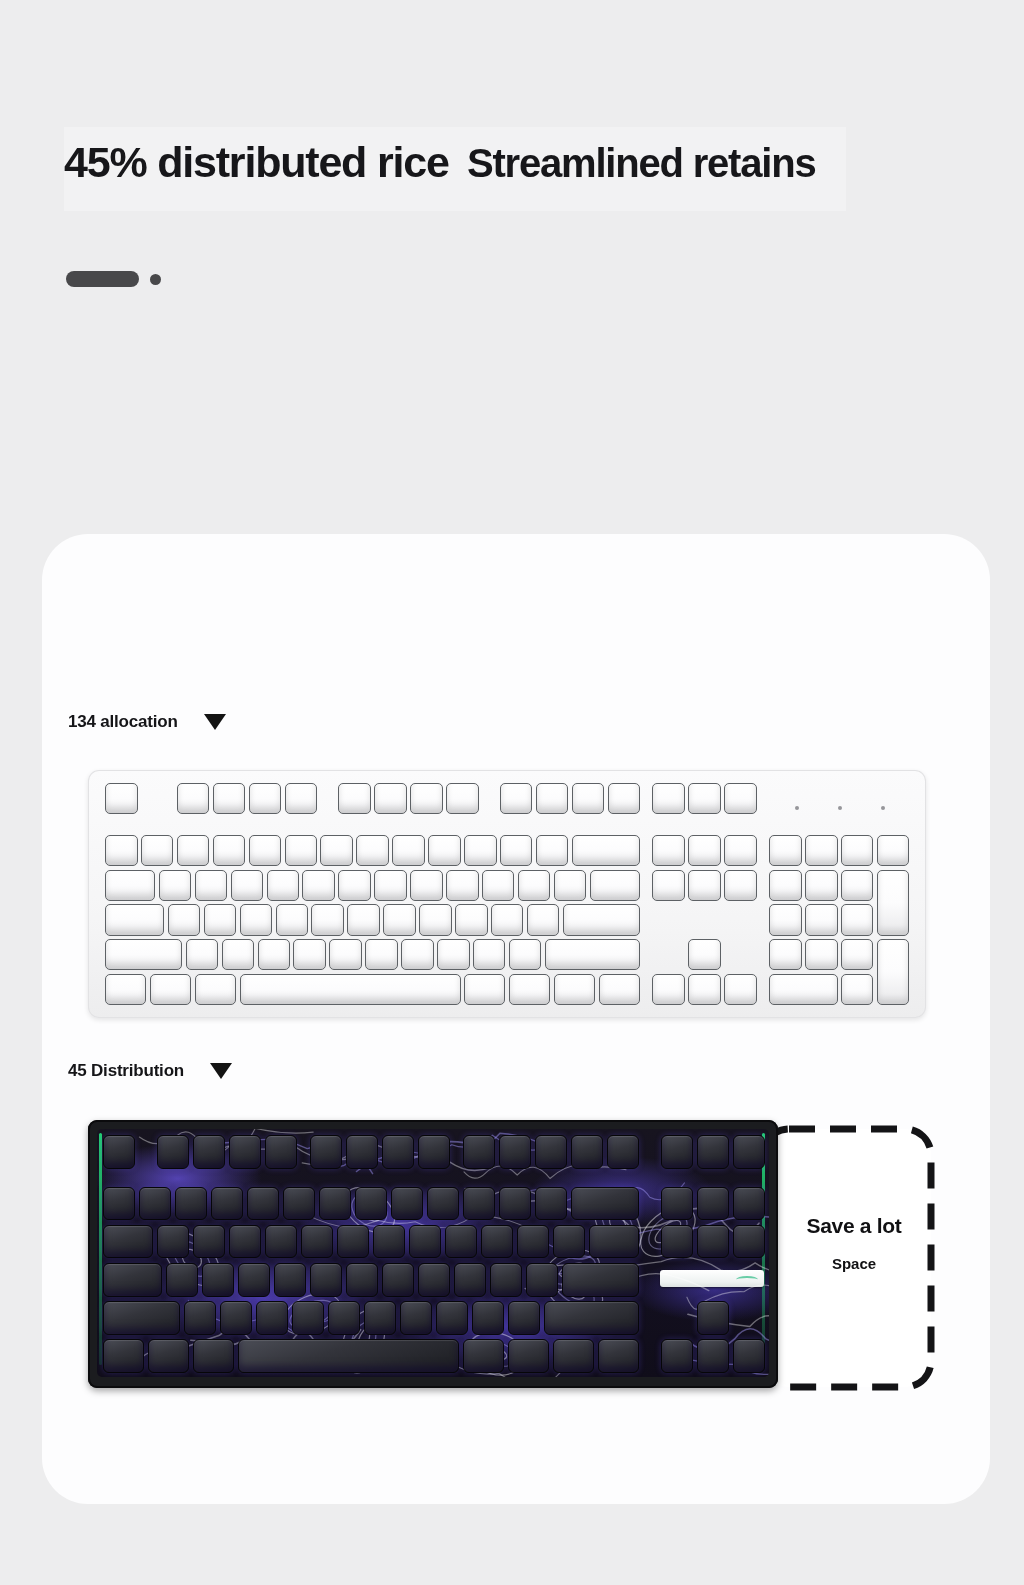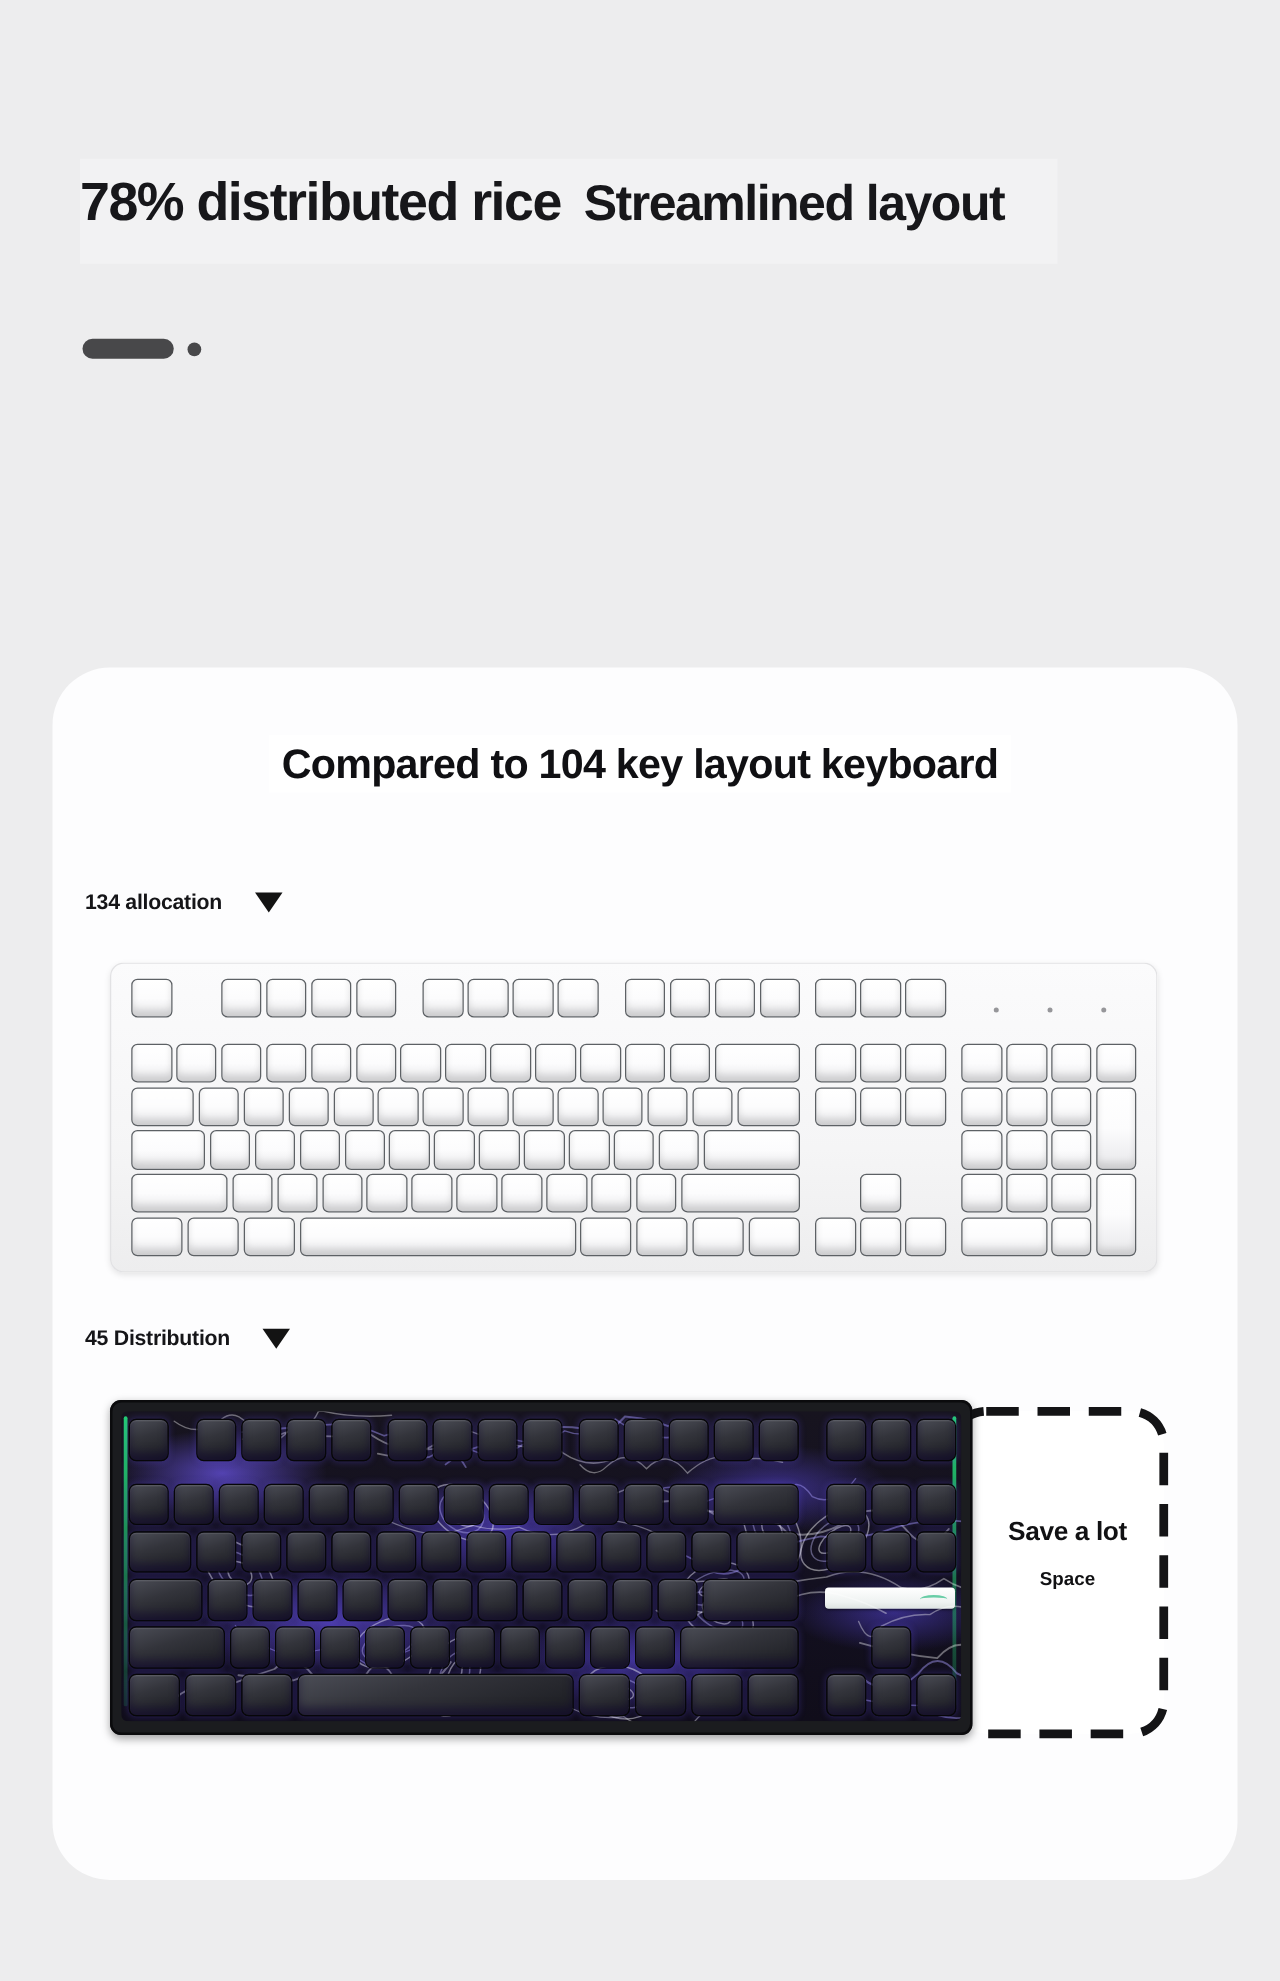--- a/index.html
+++ b/index.html
@@ -64,27 +64,26 @@
   .save-text{position:absolute;left:778px;top:1214px;width:152px;text-align:center;z-index:3;color:#111113;}
   .save-text .l1{font-size:21px;font-weight:800;letter-spacing:-0.3px;}
   .save-text .l2{font-size:15px;font-weight:800;margin-top:17px;}
 </style>
 </head>
 <body>
 
 <div id="page">
 
   <div class="hero-band"></div>
-  <div class="h1 left">78% distributed rice</div>
-  <div class="h1 right">Streamlined layout</div>
+  <div class="h1 left">45% distributed rice</div>
+  <div class="h1 right">Streamlined retains</div>
   <div class="divider-pill"></div>
   <div class="divider-dot"></div>
 
   <div class="card"></div>
-  <div class="card-title"><span>Compared to 104 key layout keyboard</span></div>
 
   <div class="kb-label l104">
     <span class="txt">134 allocation</span>
     <span class="tri-down"></span>
   </div>
 
   <div class="kb-white" id="kbWhite">
     <div class="led" style="left:707px;top:36px;"></div>
     <div class="led" style="left:750px;top:36px;"></div>
     <div class="led" style="left:793px;top:36px;"></div>

